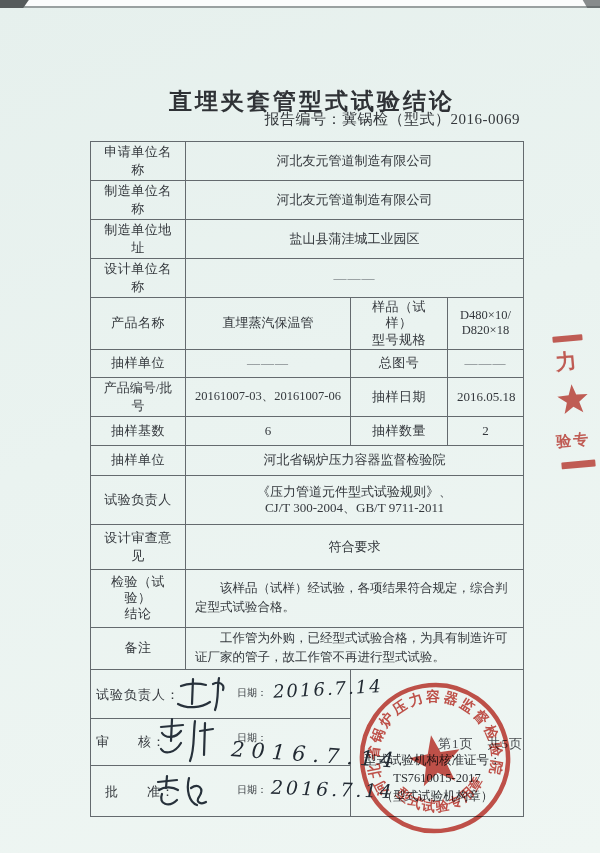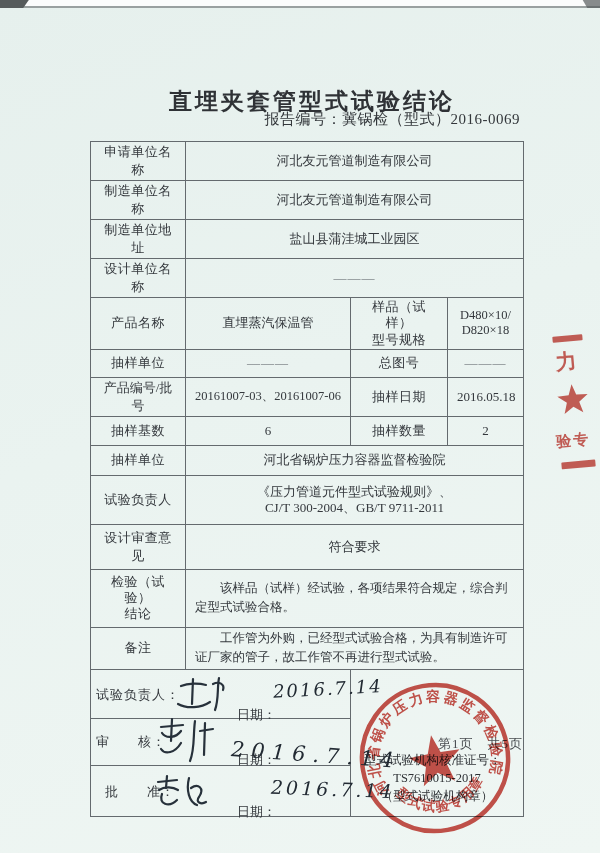--- a/index.html
+++ b/index.html
@@ -18,21 +18,21 @@
   .doc-table{position:absolute;left:90px;top:141px;width:433px;border-collapse:collapse;table-layout:fixed;
     font-size:13px;color:#34383d;}
   .doc-table td{border:1px solid #646a6e;padding:1px 9px;vertical-align:middle;}
   .lbl{text-align:center;letter-spacing:.5px;}
   .val{text-align:center;}
   .dash{color:#70777b;letter-spacing:1px;}
   .twoline{line-height:1.25;}
   .just{ text-align:left;text-indent:2em;font-size:12.5px;line-height:1.55;padding:3px 8px 3px 6px;}
   .sig-cell{position:relative;padding:0;}
   .sig-lbl{position:absolute;font-size:13px;letter-spacing:1px;white-space:nowrap;}
-  .date-lbl{position:absolute;font-size:13px;white-space:nowrap;margin-top:20px;}
+  .date-lbl{position:absolute;font-size:10px;white-space:nowrap;}
   .hand{position:absolute;font-family:"DejaVu Serif","Liberation Serif",serif;font-style:italic;
     color:#222a33;white-space:nowrap;z-index:6;}
   .sig-svg{position:absolute;z-index:5;}
   .stamp-cell{position:relative;vertical-align:top;padding:0;overflow:visible;}
   .cert-block{position:relative;margin-top:70px;font-size:12.5px;line-height:1.45;color:#2e3236;z-index:1;}
   .cert-l1{text-align:left;padding-left:4px;white-space:nowrap;}
   .cert-l2,.cert-l3{text-align:center;white-space:nowrap;}
   .stamp-svg{position:absolute;left:4px;top:8px;z-index:4;mix-blend-mode:multiply;opacity:.92;
     transform:rotate(-10deg);}
   .edge-stamp{position:absolute;left:551px;top:335px;width:50px;height:156px;z-index:4;

